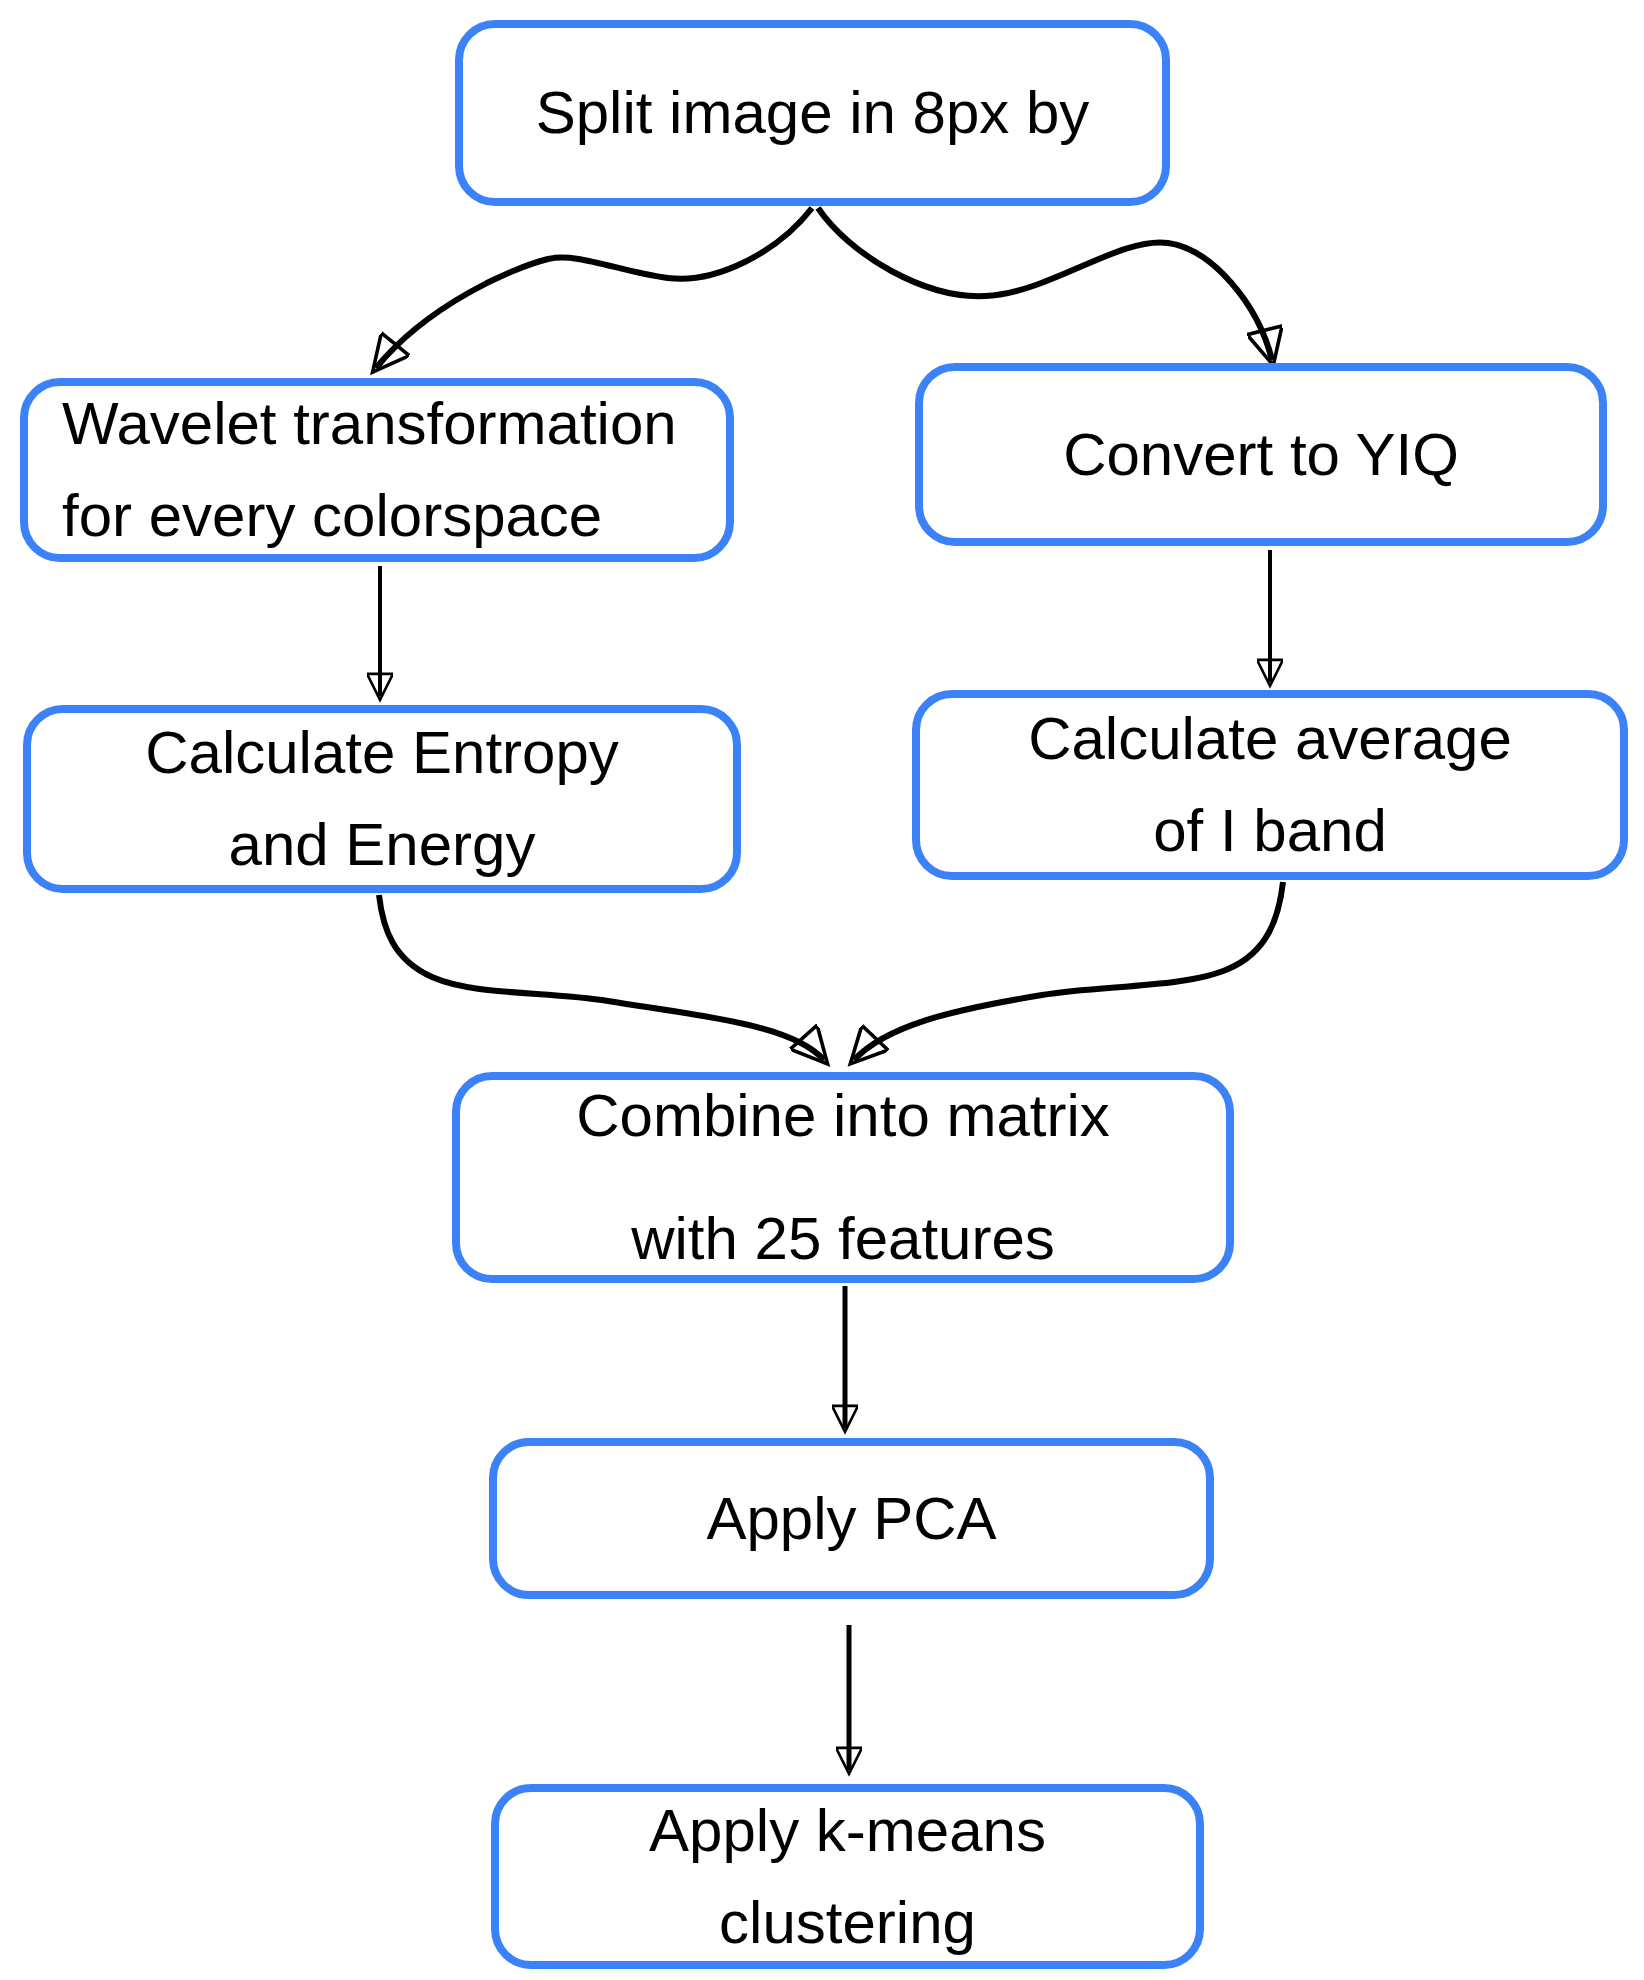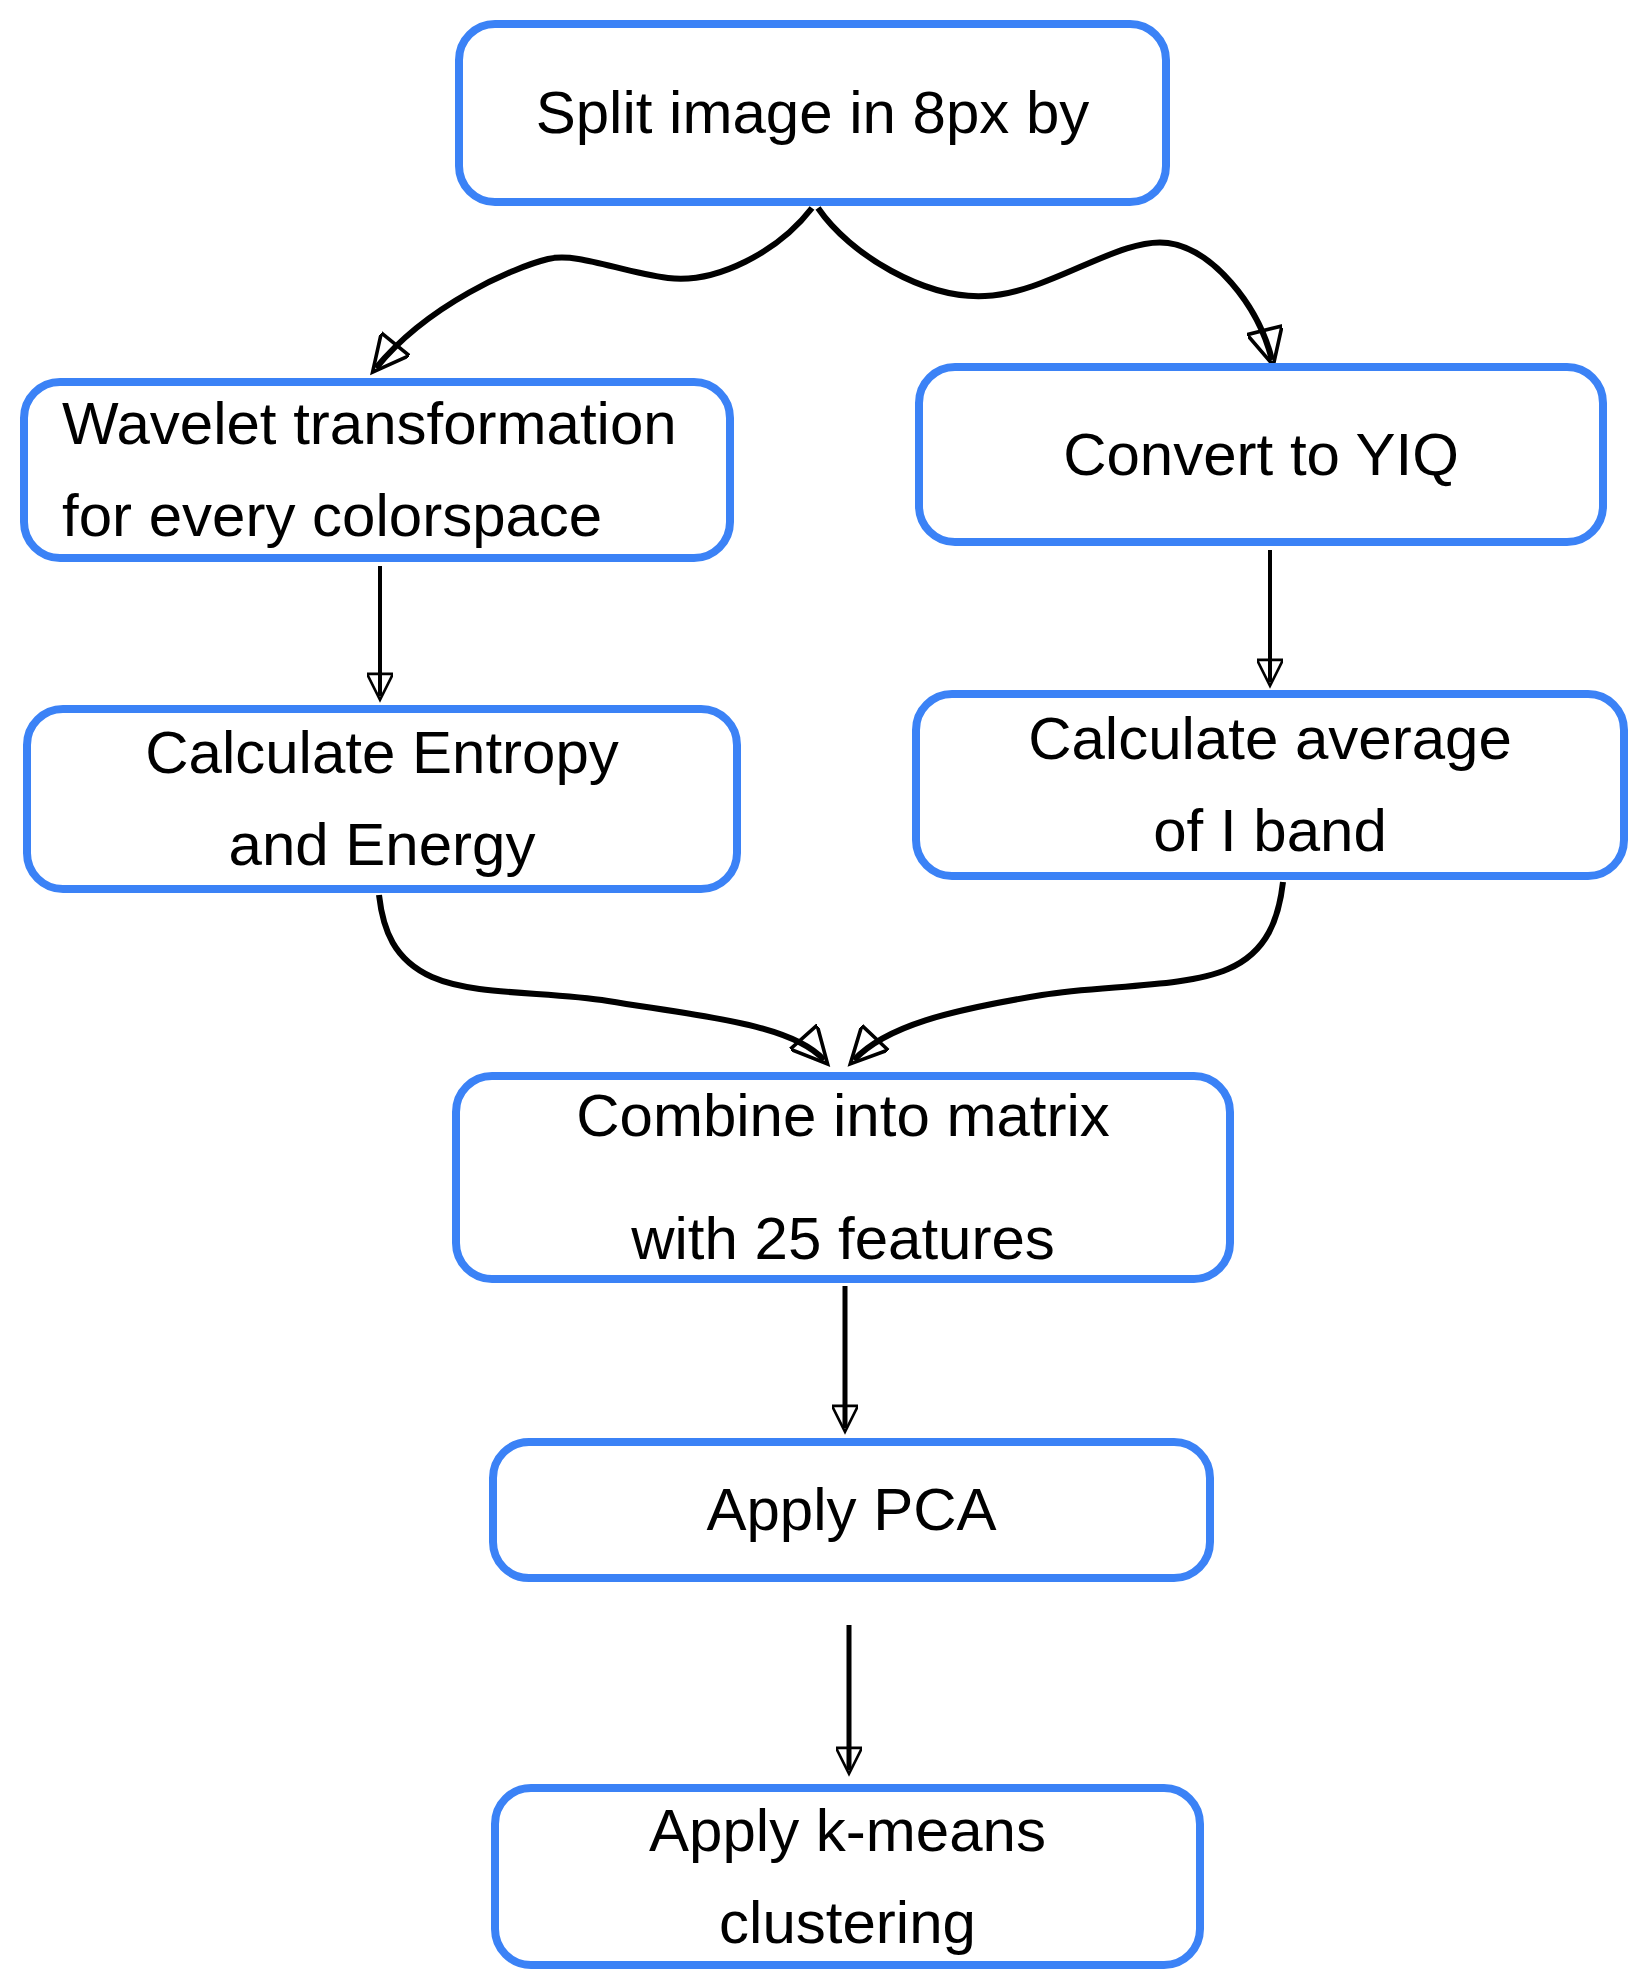--- a/index.html
+++ b/index.html
@@ -104,21 +104,21 @@
   <div class="node" style="left:23px; top:705px; width:718px; height:188px;">
     <span class="line">Calculate Entropy</span>
     <span class="line">and Energy</span>
   </div>
 
   <div class="node" style="left:452px; top:1072px; width:782px; height:211px;gap:31px;">
     <span class="line">Combine into matrix</span>
     <span class="line">with 25 features</span>
   </div>
 
-  <div class="node" style="left:489px; top:1438px; width:725px; height:144px;">
+  <div class="node" style="left:489px; top:1438px; width:725px; height:161px;">
     <span class="line">Apply PCA</span>
   </div>
 
   <div class="node" style="left:491px; top:1784px; width:713px; height:185px;">
     <span class="line">Apply k-means</span>
     <span class="line">clustering</span>
   </div>
 
 </div>
 

